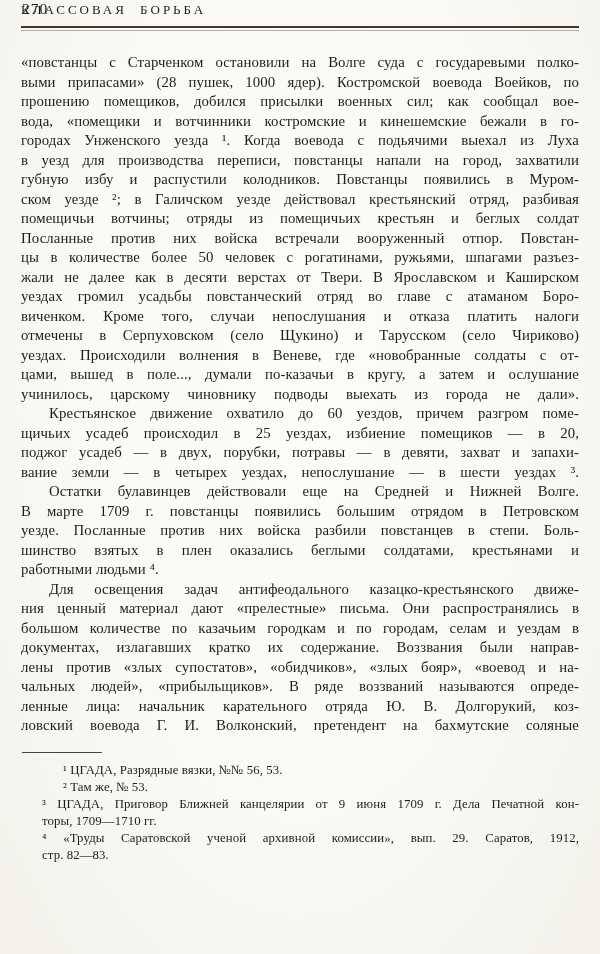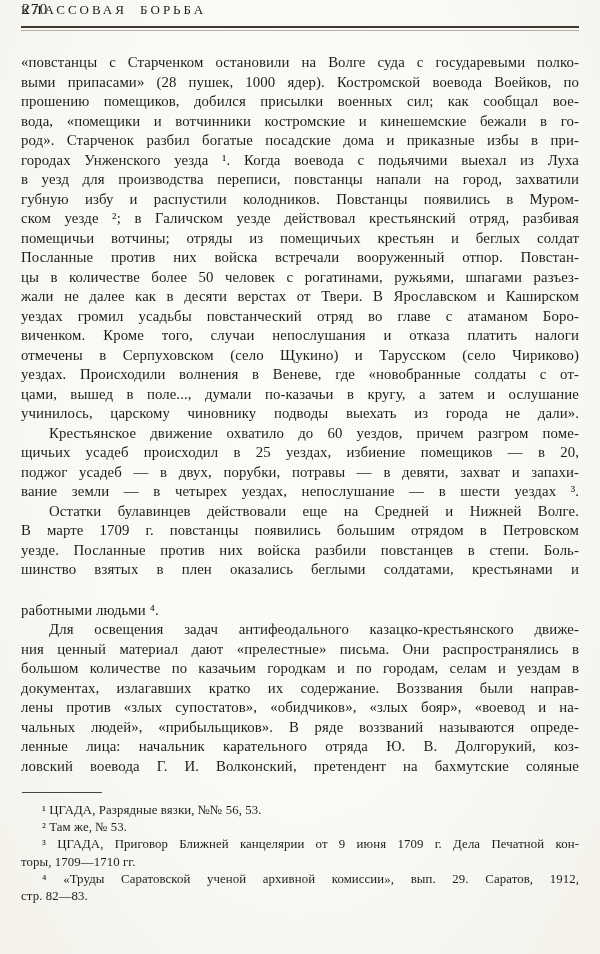--- a/index.html
+++ b/index.html
@@ -43,55 +43,54 @@
     line-height: 19.5px;
     letter-spacing: 0.1px;
   }
   .line {
     text-align: justify;
     text-align-last: justify;
     height: 19.5px;
     overflow: hidden;
   }
   .line.indent { text-indent: 28px; }
-  .line.endline { text-align-last: left; margin-top: 21px; }
+  .line.endline { text-align-last: left; }
   .fnrule {
     width: 80px;
     border-top: 1.5px solid #45443f;
     margin: 16px 0 9px 1px;
   }
   .footnotes {
     font-size: 12.8px;
     line-height: 17.2px;
     letter-spacing: 0.1px;
   }
   .fnline {
     text-align: justify;
     text-align-last: justify;
     height: 17.2px;
     overflow: hidden;
   }
   .fnline.indent { text-indent: 21px; }
-  .fnline.endline { text-align-last: left; }
+  .fnline.endline { text-align-last: left; margin-left: 21px; }
 </style>
 </head>
 <body>
 
 <div class="page" style="color: rgb(30, 29, 26);">
   <div class="header">
     <span class="pagenum">270</span>
     <span class="htitle">КЛАССОВАЯ БОРЬБА</span>
   </div>
   <div class="hrule"></div>
   <div class="textblock" id="bodyblock">
       <div class="line">«повстанцы с Старченком остановили на Волге суда с государевыми полко-</div>
       <div class="line">выми припасами» (28 пушек, 1000 ядер). Костромской воевода Воейков, по</div>
       <div class="line">прошению помещиков, добился присылки военных сил; как сообщал вое-</div>
       <div class="line">вода, «помещики и вотчинники костромские и кинешемские бежали в го-</div>
-      <div class="line">род». Старченок разбил богатые посадские дома и приказные избы в при-</div>
       <div class="line">городах Унженского уезда ¹. Когда воевода с подьячими выехал из Луха</div>
       <div class="line">в уезд для производства переписи, повстанцы напали на город, захватили</div>
       <div class="line">губную избу и распустили колодников. Повстанцы появились в Муром-</div>
       <div class="line">ском уезде ²; в Галичском уезде действовал крестьянский отряд, разбивая</div>
       <div class="line">помещичьи вотчины; отряды из помещичьих крестьян и беглых солдат</div>
       <div class="line">Посланные против них войска встречали вооруженный отпор. Повстан-</div>
       <div class="line">цы в количестве более 50 человек с рогатинами, ружьями, шпагами разъез-</div>
       <div class="line">жали не далее как в десяти верстах от Твери. В Ярославском и Каширском</div>
       <div class="line">уездах громил усадьбы повстанческий отряд во главе с атаманом Боро-</div>
       <div class="line">виченком. Кроме того, случаи непослушания и отказа платить налоги</div>

